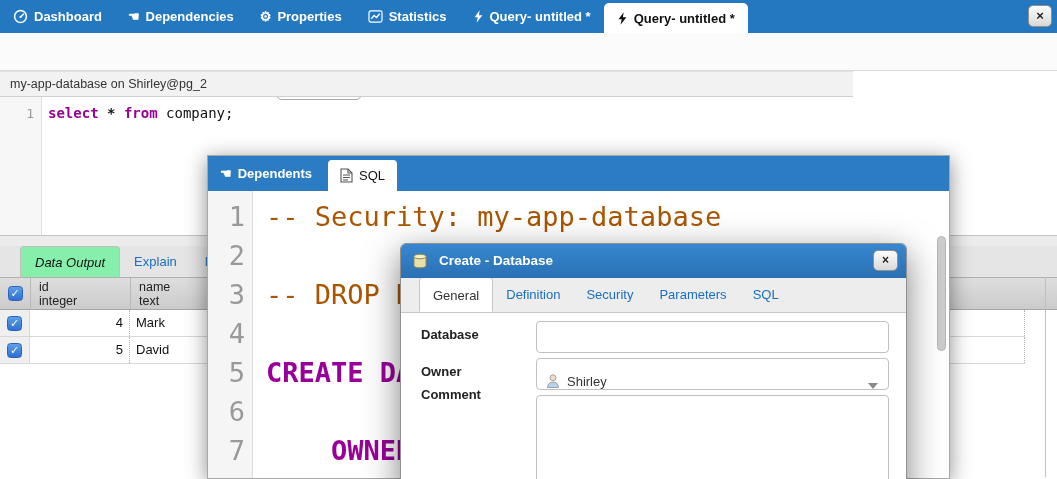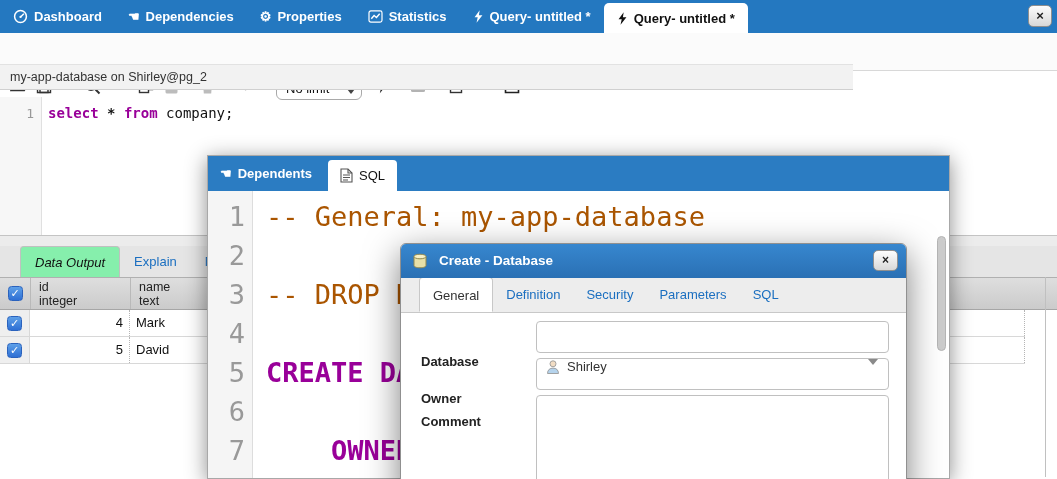--- a/index.html
+++ b/index.html
@@ -28,21 +28,21 @@
   .limitbox { position:absolute; left:276px; top:43px; width:86px; height:24px;
     border:1px solid #a9a9a9; border-radius:6px; background:#fff; display:flex;
     align-items:center; cursor:pointer; }
   .limitbox .lbl { flex:1; font-size:13px; color:#111; padding-left:9px; }
   .stepper { width:16px; display:flex; flex-direction:column; align-items:center; gap:2px; padding-right:4px; }
   .stepper i { width:0; height:0; border-left:4px solid transparent; border-right:4px solid transparent; }
   .stepper .up { border-bottom:5px solid #444; }
   .stepper .dn { border-top:5px solid #444; }
 
   
-  .connbar { position:absolute; left:0; top:64px; width:853px; height:26px;
+  .connbar { position:absolute; left:0; top:71px; width:853px; height:26px;
     background:#f2f2f2; border-top:1px solid #e2e2e2; border-bottom:1px solid #d0d0d0;
     font-size:12.5px; color:#333; line-height:24px; padding-left:10px; z-index:5; }
 
   
   .editor { position:absolute; left:0; top:97px; width:1057px; height:138px; background:#fff; z-index:1; }
   .editor .gutter { position:absolute; left:0; top:0; width:42px; height:138px;
     background:#f7f7f7; border-right:1px solid #e0e0e0; }
   .editor .lineno { position:absolute; top:9px; left:0; width:34px; text-align:right;
     color:#999; font-size:13px; font-family:"DejaVu Sans Mono", monospace; }
   .editor .codeline { position:absolute; left:48px; top:8px; font-size:14px;
@@ -112,27 +112,27 @@
     color:#fff; font-size:13.5px; font-weight:700; }
   .dclose { position:absolute; right:8px; top:6px; width:25px; height:21px;
     border:1px solid #909090; border-radius:5px; background:linear-gradient(#fdfdfd,#d8d8d8);
     color:#222; font-size:12px; font-weight:700; text-align:center; line-height:19px; cursor:pointer; }
   .dtabs { height:35px; background:#ededed; border-bottom:1px solid #c8c8c8;
     display:flex; align-items:flex-end; }
   .dtab { height:35px; line-height:35px; padding:0 13px; font-size:13px; color:#1b6fc0; cursor:pointer; }
   .dtab.active { background:#fff; color:#333; border:1px solid #c8c8c8; border-bottom:1px solid #fff;
     border-radius:4px 4px 0 0; margin-left:18px; }
   .dbody { position:relative; height:191px; background:#fff; }
-  .flabel { position:absolute; left:20px; font-size:13px; font-weight:700; color:#222;margin-top:27px; }
+  .flabel { position:absolute; left:20px; font-size:13px; font-weight:700; color:#222; }
   .finput { position:absolute; left:135px; width:353px; height:32px;
     border:1px solid #c0c0c0; border-radius:4px; background:#fff; font-size:13px;
     padding:0 8px; color:#333; font-family:"Liberation Sans", sans-serif; }
   .fselect { position:absolute; left:135px; width:353px; height:32px;
     border:1px solid #c0c0c0; border-radius:4px; background:#fff; display:flex;
-    align-items:flex-start; gap:6px; padding-left:8px; cursor:pointer; }
+    align-items:flex-end; gap:6px; padding-left:8px; cursor:pointer; }
   .fselect .val { font-size:13px; color:#333; flex:1; }
   .fselect .scaret { width:0; height:0; border-left:5px solid transparent;
     border-right:5px solid transparent; border-top:6px solid #8a8a8a; margin-right:10px; }
   .ftext { position:absolute; left:135px; width:353px; height:150px;
     border:1px solid #c0c0c0; border-radius:4px; background:#fff; resize:none;
     font-family:"Liberation Sans", sans-serif; font-size:13px; padding:6px 8px; }
 </style>
 </head>
 <body>
 
@@ -317,21 +317,21 @@
             <path d="M8 1 v4 h4" fill="none" stroke="#555" stroke-width="1.1"></path>
             <path d="M3 7 h7 M3 9.5 h7 M3 12 h5" stroke="#555" stroke-width="1"></path>
           </svg>
         <span>SQL</span>
       </div>
     </div>
     <div class="pcode">
       <div class="pgutter"></div>
       <div class="cline" style="top:6px;">
         <span class="num">1</span>
-        <span class="src sg-comment">-- General: my-app-database</span>
+        <span class="src sg-comment">-- Security: my-app-database</span>
       </div>
       <div class="cline" style="top:45px;">
         <span class="num">2</span>
         <span class="src sg-plain"></span>
       </div>
       <div class="cline" style="top:84px;">
         <span class="num">3</span>
         <span class="src sg-comment">-- DROP DATABASE</span>
       </div>
       <div class="cline" style="top:123px;">

